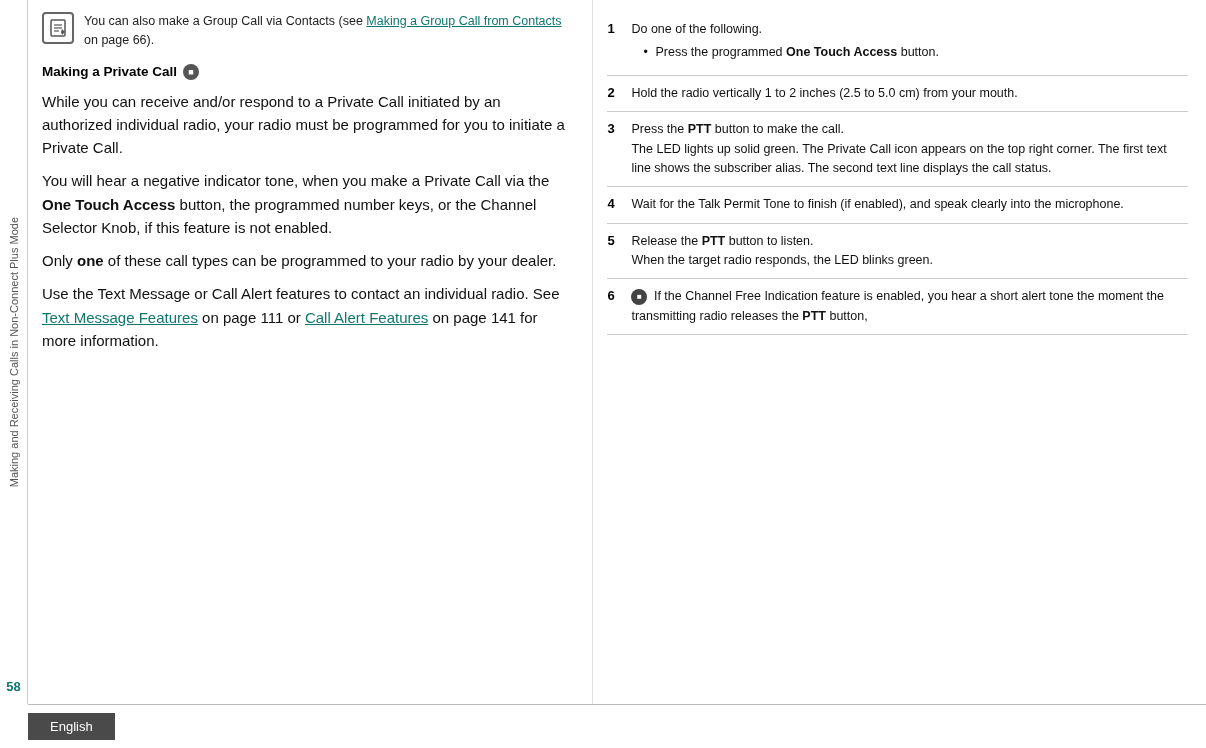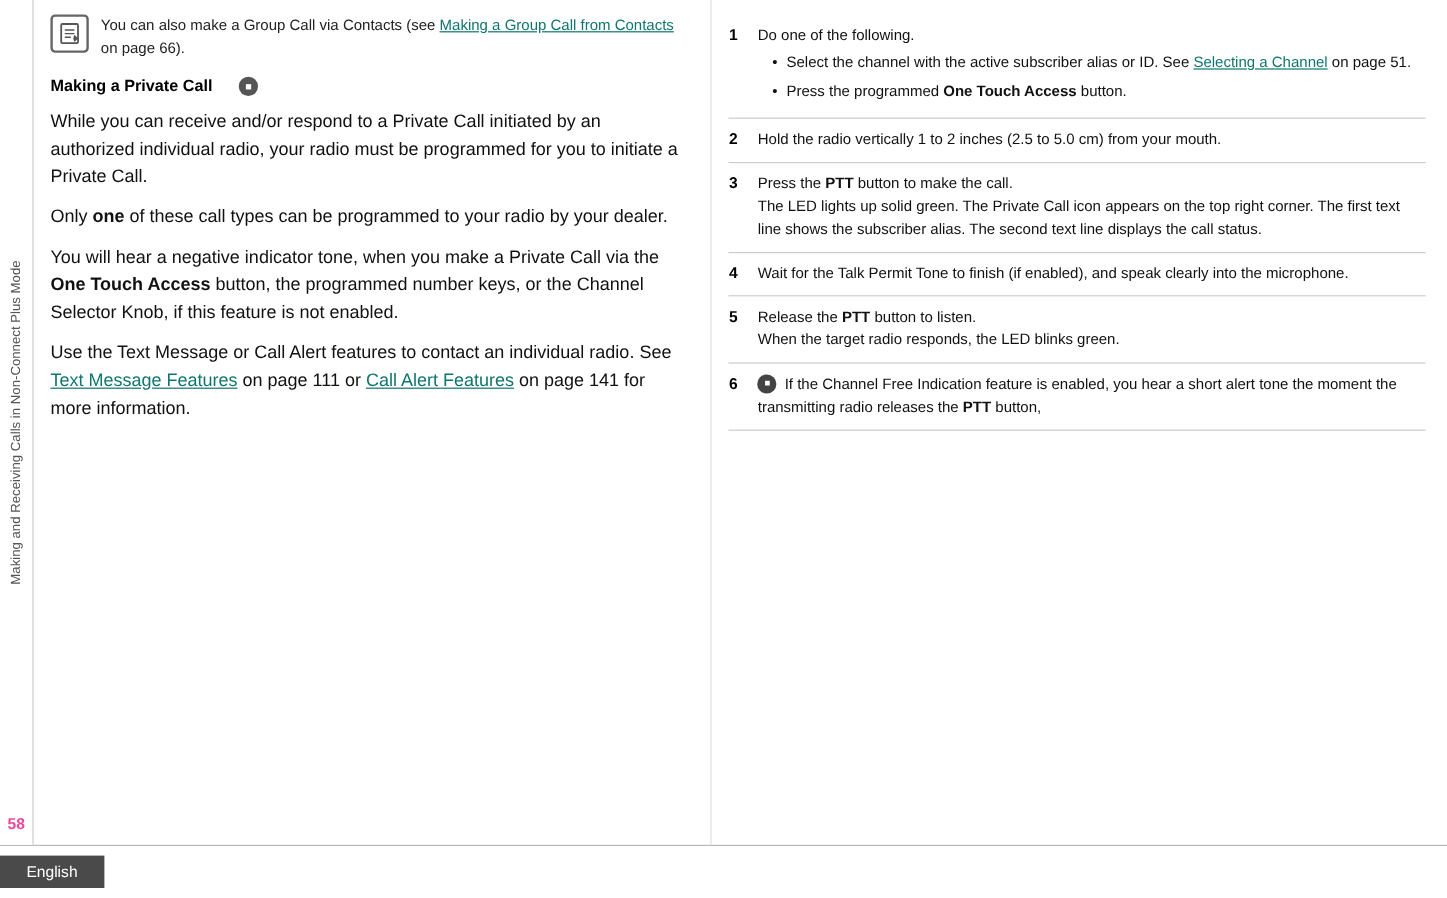--- a/index.html
+++ b/index.html
@@ -44,21 +44,21 @@
       white-space: nowrap;
     }
 
     .page-number {
       position: absolute;
       bottom: 10px;
       left: 50%;
       transform: translateX(-50%);
       font-size: 13px;
       font-weight: bold;
-      color: #ec4899;
+      color: #0f766e;
     }
 
     
     .main-content {
       display: flex;
       flex: 1;
       overflow: hidden;
     }
 
     
@@ -119,21 +119,21 @@
     }
 
     
     .section-heading {
       font-weight: bold;
       font-size: 13.5px;
       margin-bottom: 10px;
       margin-top: 4px;
       display: flex;
       align-items: center;
-      gap: 22px;
+      gap: 6px;
     }
 
     .heading-icon {
       width: 16px;
       height: 16px;
       border-radius: 50%;
       background: #555;
       display: inline-flex;
       align-items: center;
       justify-content: center;
@@ -222,20 +222,21 @@
       margin-right: 3px;
     }
 
     
     .footer {
       height: 44px;
       display: flex;
       align-items: center;
       border-top: 1px solid #bbb;
       background: #fff;
+      margin-left: 28px;
     }
 
     .language-badge {
       background: #4a4a4a;
       color: #fff;
       padding: 6px 22px;
       font-size: 13px;
       font-weight: normal;
       display: inline-block;
     }
@@ -271,42 +272,39 @@
         </div>
       </div>
 
       <div class="section-heading">
         <span>Making a Private Call</span>
         <span class="heading-icon">■</span>
       </div>
 
       <p class="body-para">While you can receive and/or respond to a Private Call initiated by an authorized individual radio, your radio must be programmed for you to initiate a Private Call.</p>
       <p class="body-para">
-        Only <strong>one</strong> of these call types can be programmed to your radio by your dealer.
+        <span>You will hear a negative indicator tone, when you make a Private Call via the </span><strong>One Touch Access</strong><span> button, the programmed number keys, or the Channel Selector Knob, if this feature is not enabled.</span>
       </p>
       <p class="body-para">
-        <span>You will hear a negative indicator tone, when you make a Private Call via the </span><strong>One Touch Access</strong><span> button, the programmed number keys, or the Channel Selector Knob, if this feature is not enabled.</span>
+        Only <strong>one</strong> of these call types can be programmed to your radio by your dealer.
       </p>
       <p class="body-para">
         <span>Use the Text Message or Call Alert features to contact an individual radio. See </span><span class="link-text">Text Message Features</span><span> on page 111 or </span><span class="link-text">Call Alert Features</span><span> on page 141 for more information.</span>
       </p>
     </div>
 
     <div class="right-column">
 
       <div class="step-item">
         <div class="step-header">
           <span class="step-number">1</span>
           <div class="step-content">
             <span>Do one of the following.</span>
             <ul class="bullet-list">
               <li>
-                Select the channel with the active subscriber alias or ID. See <span class="link-text">Selecting a Channel</span> on page 51.
-              </li>
-              <li>
                 Press the programmed <strong>One Touch Access</strong> button.
               </li>
             </ul>
           </div>
         </div>
       </div>
 
       <div class="step-item">
         <div class="step-header">
           <span class="step-number">2</span>

